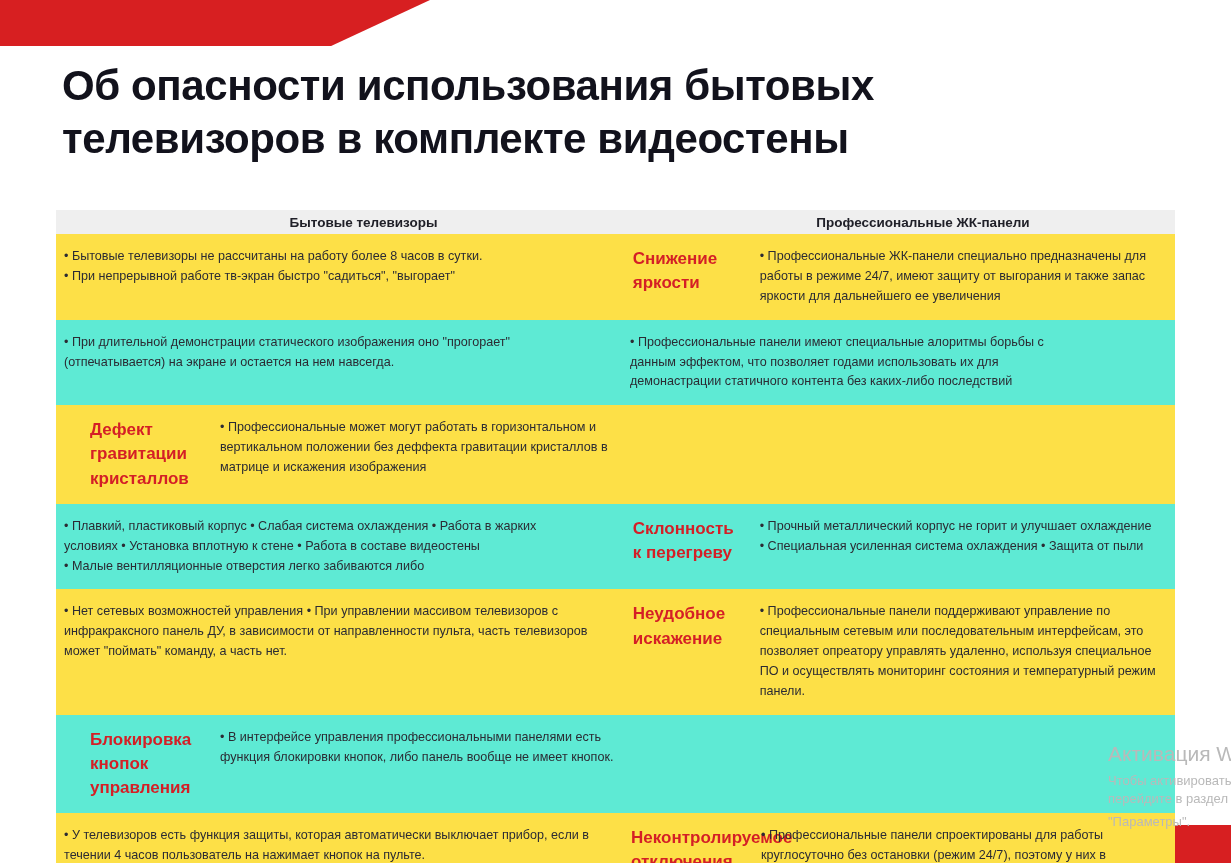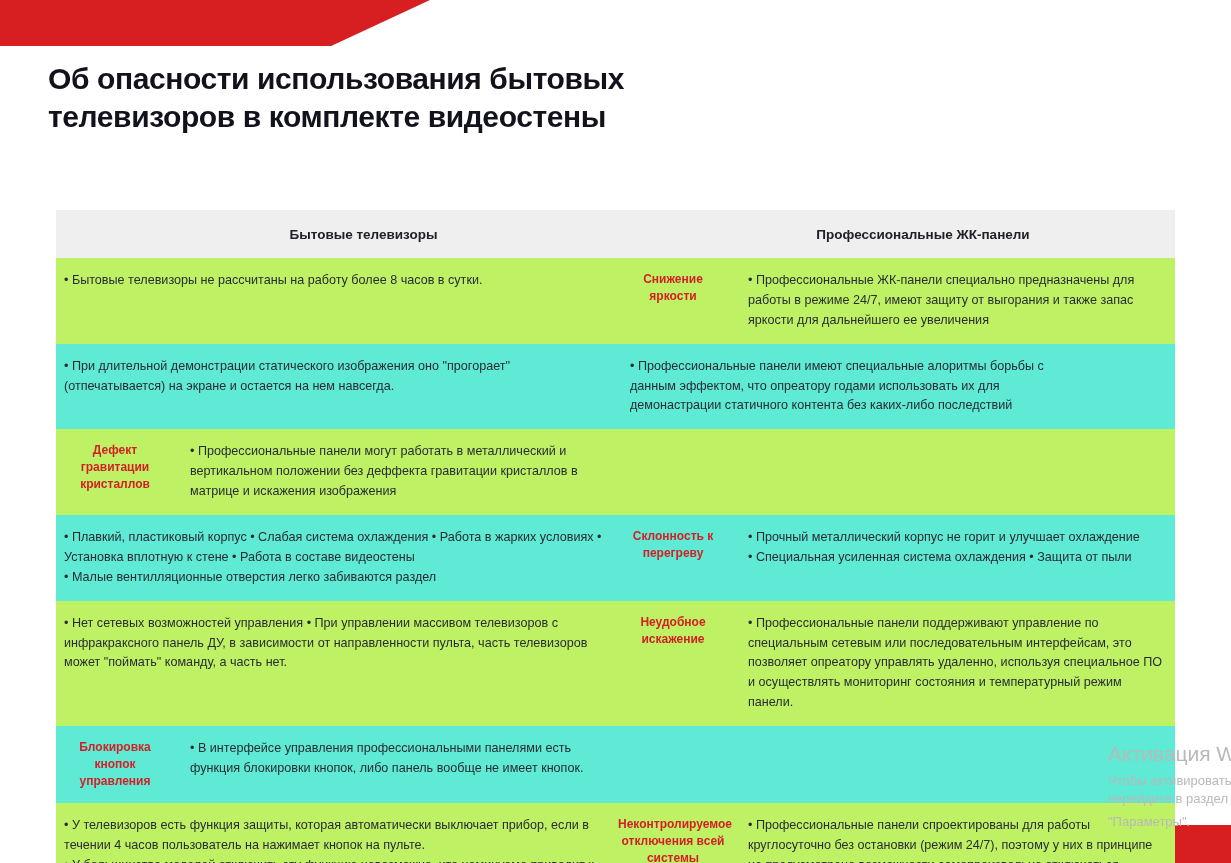--- a/index.html
+++ b/index.html
@@ -32,76 +32,77 @@
     width: 690px;
     height: 38px;
     background: #d71f21;
     clip-path: polygon(9% 0, 100% 0, 100% 100%, 0 100%);
   }
 
   
   .title {
     position: absolute;
     top: 60px;
-    left: 48px;
+    left: 62px;
     width: 1040px;
-    font-size: 30px;
+    font-size: 42px;
     font-weight: bold;
     line-height: 1.25;
     color: #12121c;
     letter-spacing: -0.4px;
   }
 
   
   .table {
     position: absolute;
     top: 210px;
     left: 56px;
     width: 1119px;
   }
   .thead {
     display: flex;
     background: #efefef;
-    height: 48px;
+    height: 24px;
     align-items: center;
   }
   .th {
     font-size: 13.5px;
     font-weight: bold;
     color: #202028;
     text-align: center;
   }
   .th-left  { width: 615px; }
   .th-right { width: 504px; }
 
   .row {
     display: flex;
     align-items: flex-start;
-    background: #bef264;
+    background: #fde047;
   }
   .row.alt { background: #5eead4; }
 
   .cell {
     box-sizing: border-box;
     font-size: 12.6px;
     line-height: 1.58;
     color: #2b2b33;
   }
   .cell-left {
     width: 558px;
     padding: 13px 8px 13px 8px;
   }
   .cell-mid {
     width: 118px;
     padding: 13px 4px 13px 4px;
-    text-align: center;
+    text-align: left;
     font-weight: bold;
     color: #d41f26;
-    font-size: 12px;
+    font-size: 17px;
     line-height: 1.42;
+    margin-left: 30px;
   }
   .cell-right {
     width: 443px;
     padding: 13px 10px 13px 16px;
   }
   .cell p { margin: 0; }
 
   
   .watermark {
     position: absolute;
@@ -138,36 +139,37 @@
 
 <div class="table">
   <div class="thead">
     <div class="th th-left">Бытовые телевизоры</div>
     <div class="th th-right">Профессиональные ЖК-панели</div>
   </div>
   <div id="table-body">
       <div class="row">
         <div class="cell cell-left">
           <p>• Бытовые телевизоры не рассчитаны на работу более 8 часов в сутки.</p>
+          <p>• При непрерывной работе тв-экран быстро "садиться", "выгорает"</p>
         </div>
         <div class="cell cell-mid">Снижение яркости</div>
         <div class="cell cell-right">• Профессиональные ЖК-панели специально предназначены для работы в режиме 24/7, имеют защиту от выгорания и также запас яркости для дальнейшего ее увеличения</div>
       </div>
       <div class="row alt">
         <div class="cell cell-left">• При длительной демонстрации статического изображения оно "прогорает" (отпечатывается) на экране и остается на нем навсегда.</div>
-        <div class="cell cell-right">• Профессиональные панели имеют специальные алоритмы борьбы с данным эффектом, что опреатору годами использовать их для демонастрации статичного контента без каких-либо последствий</div>
+        <div class="cell cell-right">• Профессиональные панели имеют специальные алоритмы борьбы с данным эффектом, что позволяет годами использовать их для демонастрации статичного контента без каких-либо последствий</div>
       </div>
       <div class="row">
         <div class="cell cell-mid">Дефект гравитации кристаллов</div>
-        <div class="cell cell-right">• Профессиональные панели могут работать в металлический и вертикальном положении без деффекта гравитации кристаллов в матрице и искажения изображения</div>
+        <div class="cell cell-right">• Профессиональные может могут работать в горизонтальном и вертикальном положении без деффекта гравитации кристаллов в матрице и искажения изображения</div>
       </div>
       <div class="row alt">
         <div class="cell cell-left">
           <p>• Плавкий, пластиковый корпус  •  Слабая система охлаждения  •  Работа в жарких условиях • Установка вплотную к стене  •  Работа в составе видеостены</p>
-          <p>• Малые вентилляционные отверстия легко забиваются раздел</p>
+          <p>• Малые вентилляционные отверстия легко забиваются либо</p>
         </div>
         <div class="cell cell-mid">Склонность к перегреву</div>
         <div class="cell cell-right">
           <p>• Прочный металлический корпус не горит и улучшает охлаждение</p>
           <p>• Специальная усиленная система охлаждения  •  Защита от пыли</p>
         </div>
       </div>
       <div class="row">
         <div class="cell cell-left">• Нет сетевых возможностей управления  •  При управлении  массивом телевизоров с инфракраксного панель ДУ, в зависимости от направленности пульта, часть телевизоров может "поймать" команду, а часть нет.</div>
         <div class="cell cell-mid">Неудобное искажение</div>

